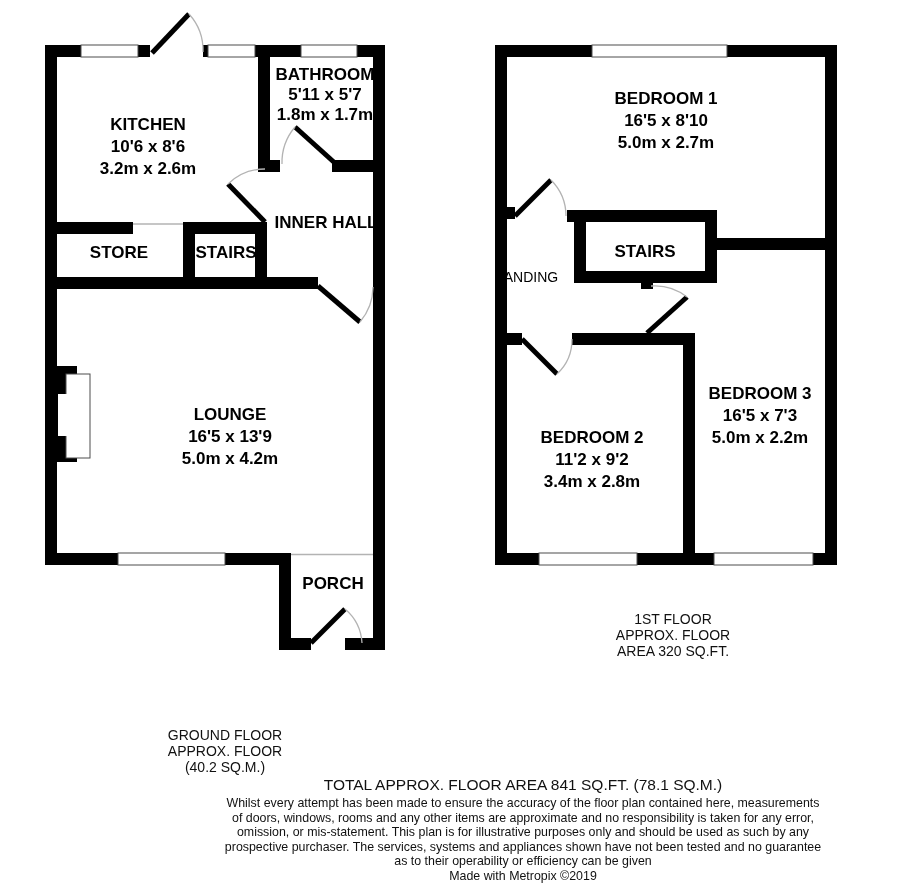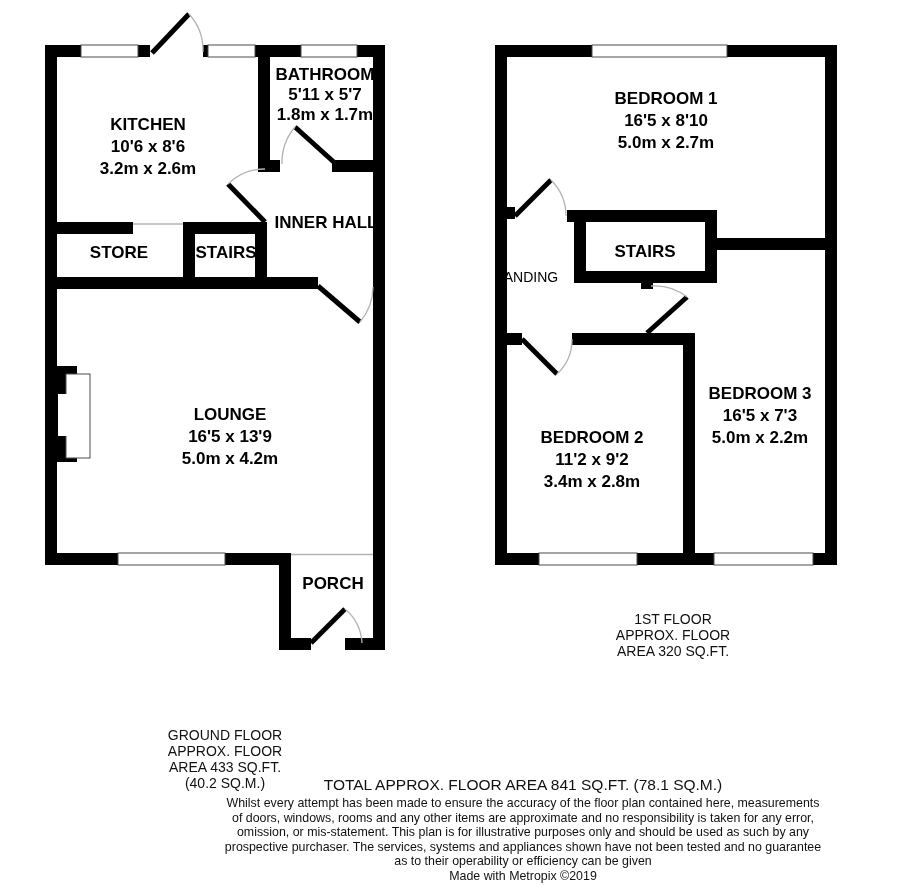--- a/index.html
+++ b/index.html
@@ -224,21 +224,20 @@
         <text x="760" y="399">BEDROOM 3</text>
         <text x="760" y="421">16'5 x 7'3</text>
         <text x="760" y="443">5.0m x 2.2m</text>
       </g>
     </g>
   </svg>
 
   <div class="caption" style="left:85px; top:703px;margin-top:24px;">
     <div>GROUND FLOOR</div>
     <div>APPROX. FLOOR</div>
-    <div>AREA 433 SQ.FT.</div>
     <div>(40.2 SQ.M.)</div>
   </div>
 
   <div class="caption" style="left:533px; top:611px;">
     <div>1ST FLOOR</div>
     <div>APPROX. FLOOR</div>
     <div>AREA 320 SQ.FT.</div>
   </div>
 
   <div class="footer">

